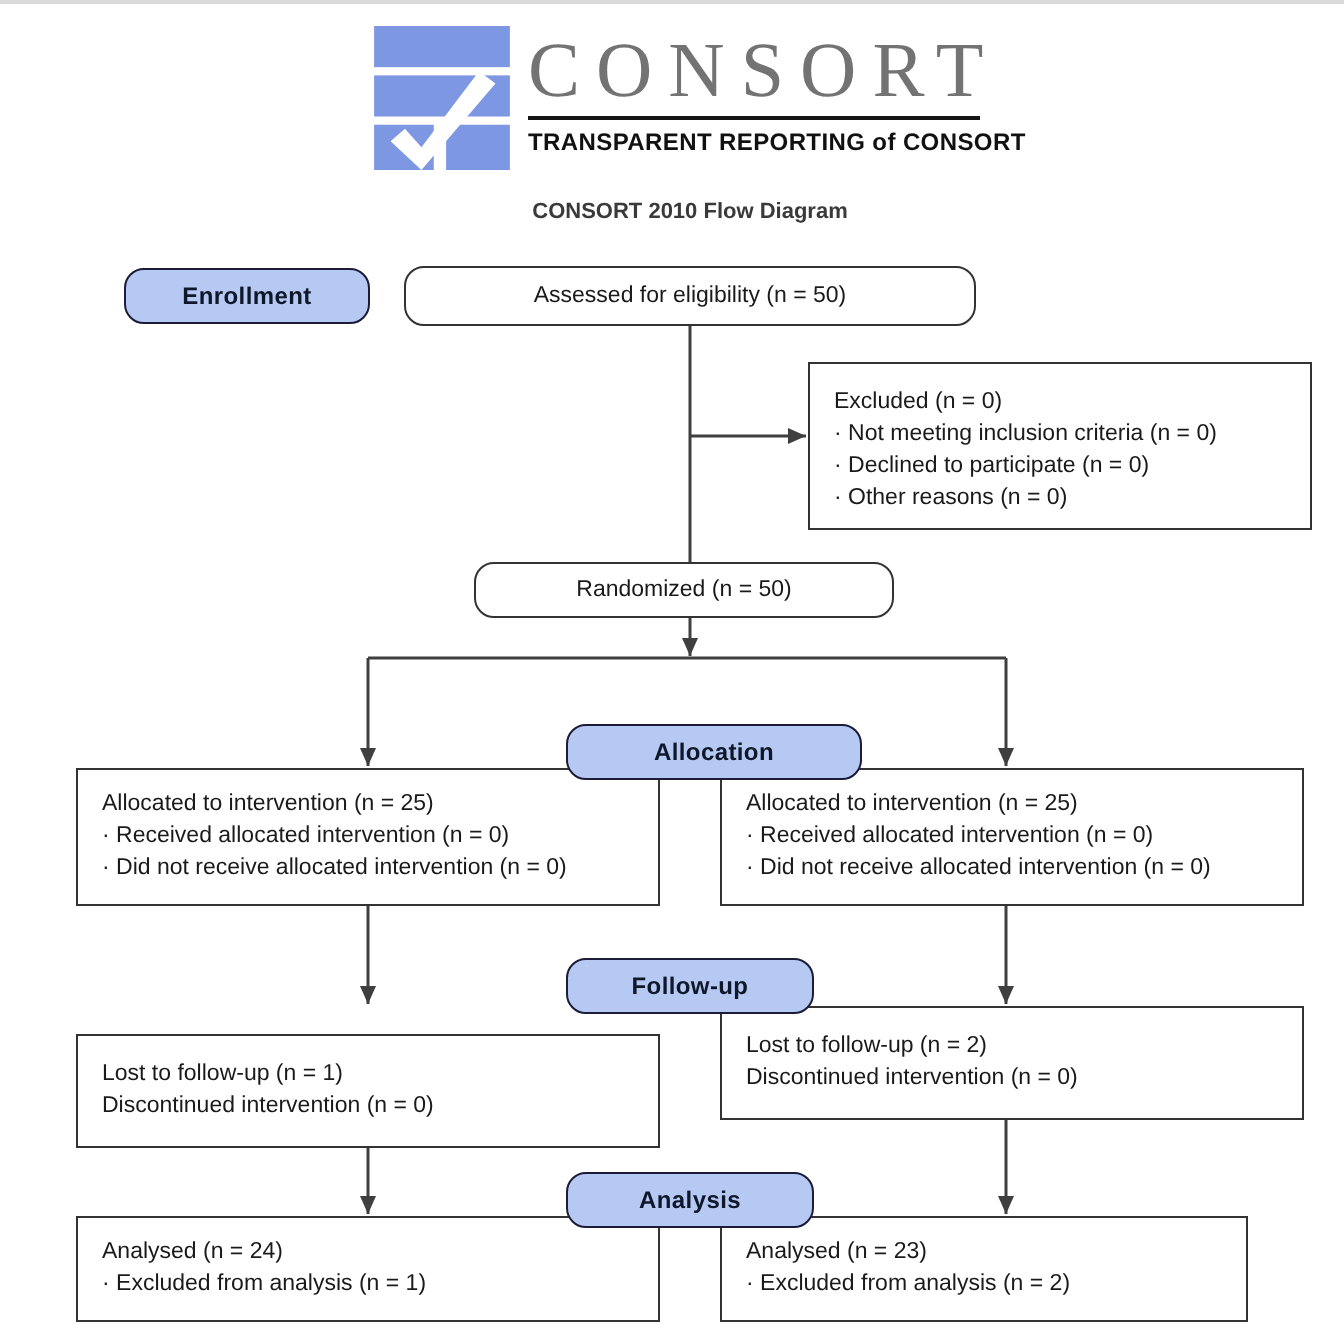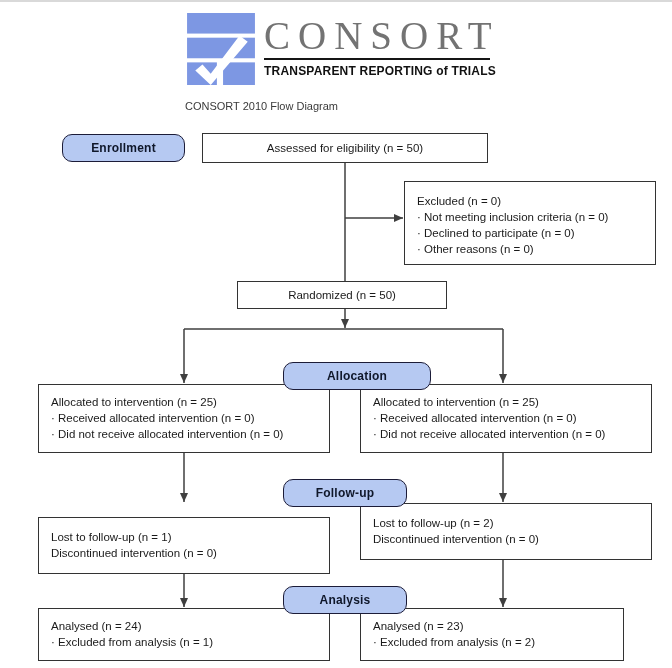--- a/index.html
+++ b/index.html
@@ -17,33 +17,33 @@
   .wordmark {
     font-family:"Liberation Serif", serif; font-size:39px; line-height:40px;
     letter-spacing:8px; color:#737373; white-space:nowrap;
   }
   .logo-rule { height:2px; background:#151515; margin:2px 0 4px 0; width:226px; }
   .tagline {
     font-size:12px; font-weight:bold; letter-spacing:0.2px; color:#111; white-space:nowrap;
   }
 
   .diagram-title {
-    position:absolute; left:185px; top:100px; width:320px; text-align:left;
-    font-size:11px; color:#3a3a3a;
+    position:absolute; left:185px; top:100px; width:320px; text-align:center;
+    font-size:11px; color:#3a3a3a;font-weight:bold;
   }
 
   
   .connectors { position:absolute; left:0; top:0; z-index:1; }
 
   
   .box {
     position:absolute; z-index:2; background:#ffffff;
     border:1.5px solid #333333; font-size:11.5px; color:#1a1a1a;
   }
-  .box.center { display:flex; align-items:center; justify-content:center; }
+  .box.center { display:flex; align-items:center; justify-content:center;border-radius:10px; }
   .box.multi { padding:9px 8px 0 12px; }
   .box .line { line-height:16px; white-space:nowrap; }
   .box.pad-lg { padding-top:11px; }
 
   
   .badge {
     position:absolute; z-index:3;
     background:#b6c9f2; border:1.6px solid #1c1c38; border-radius:10px;
     display:flex; align-items:center; justify-content:center;
     font-size:12px; font-weight:bold; color:#0f172a; letter-spacing:0.2px;
@@ -65,21 +65,21 @@
     <rect x="0" y="24" width="66" height="20" fill="#7d97e3"></rect>
     <rect x="0" y="48" width="29" height="22" fill="#7d97e3"></rect>
     <rect x="35" y="48" width="31" height="22" fill="#7d97e3"></rect>
     <g clip-path="url(#logoclip)">
       <path d="M8 56 L15 50 L23 59 L51 22 L59 28 L23 70 Z" fill="#ffffff"></path>
     </g>
   </svg>
   <div class="logo-text">
     <div class="wordmark">CONSORT</div>
     <div class="logo-rule"></div>
-    <div class="tagline">TRANSPARENT REPORTING of TRIALS</div>
+    <div class="tagline">TRANSPARENT REPORTING of CONSORT</div>
   </div>
 </div>
 
 <div class="diagram-title">CONSORT 2010 Flow Diagram</div>
 
 <svg class="connectors" width="672" height="668" viewBox="0 0 672 668" xmlns="http://www.w3.org/2000/svg">
   <defs>
     <marker id="arrow" markerUnits="userSpaceOnUse" markerWidth="10" markerHeight="9" refX="9" refY="4" orient="auto">
       <path d="M0,0 L9,4 L0,8 Z" fill="#3f3f3f"></path>
     </marker>

